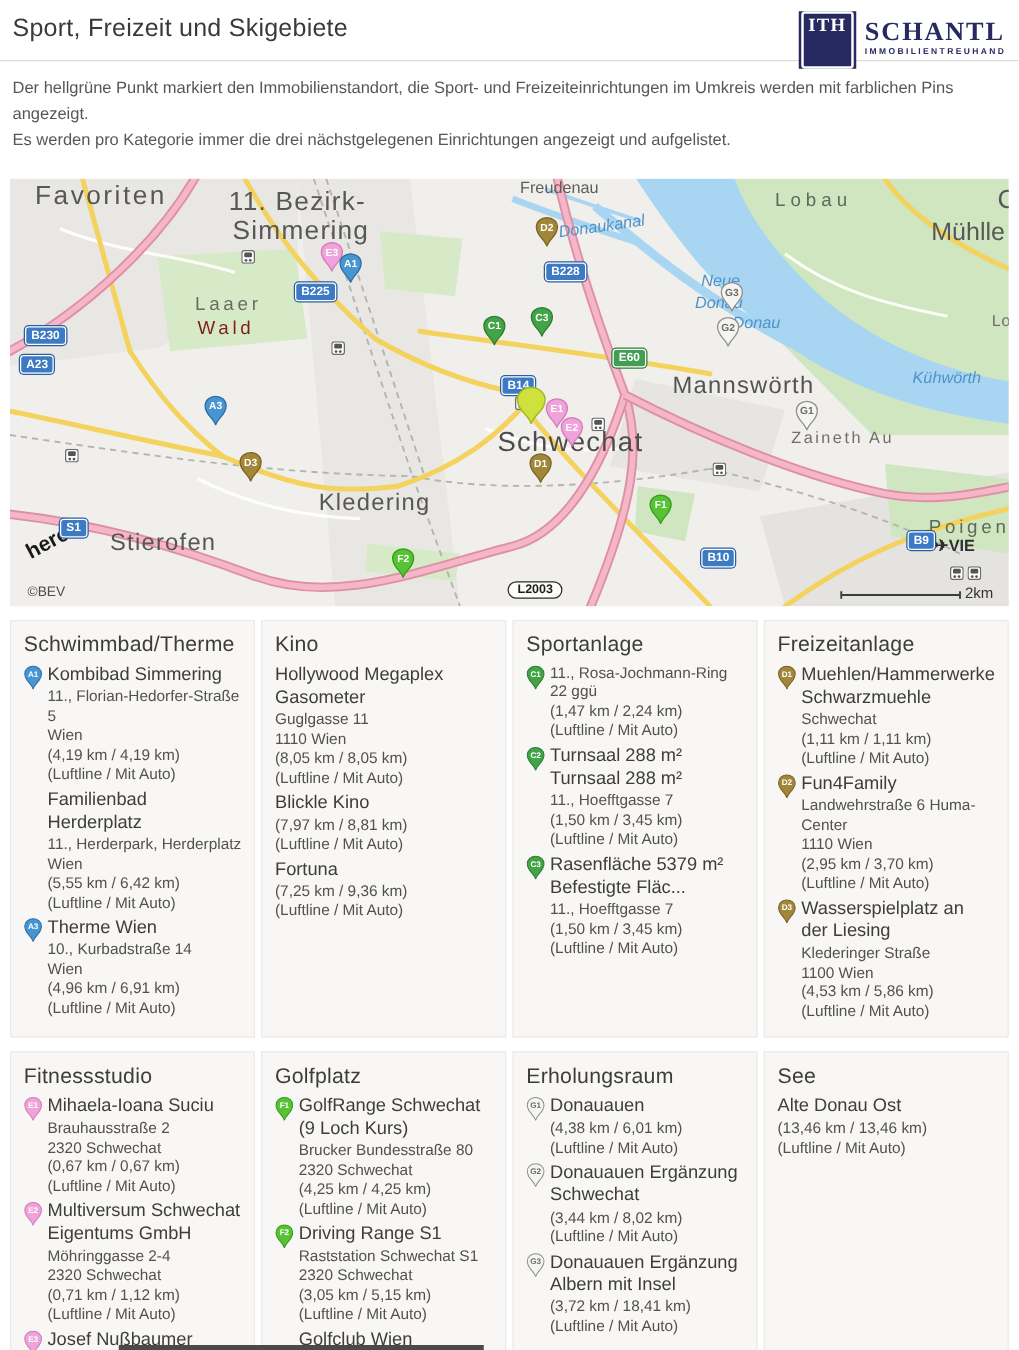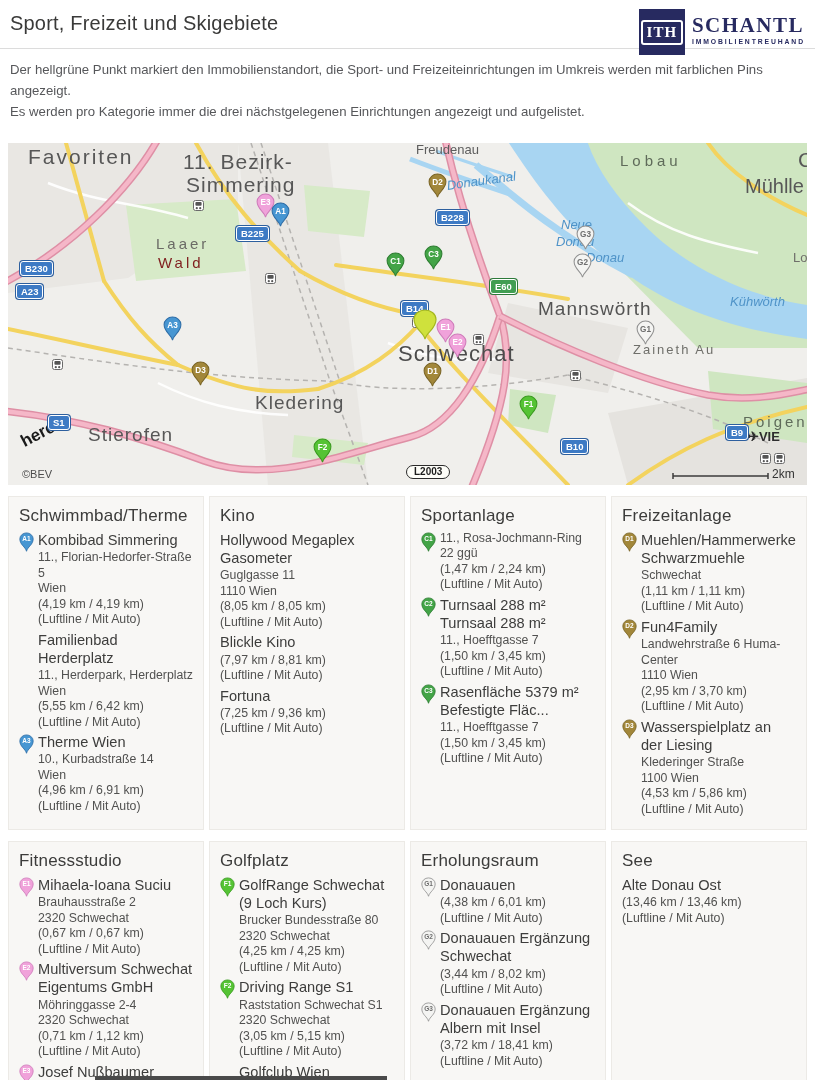--- a/index.html
+++ b/index.html
@@ -1,21 +1,21 @@
 <!DOCTYPE html>
 <html><head>
 <meta charset="utf-8">
 <style>
   html,body{margin:0;padding:0;background:#fff;}
   body{width:815px;height:1080px;position:relative;font-family:"Liberation Sans",sans-serif;color:#3c3c3b;overflow:hidden;}
   
   .header{display:flex;justify-content:space-between;align-items:flex-start;padding:8px 10px 0 10px;border-bottom:1px solid #dcdcdc;height:40px;}
   .page-title{font-size:20px;font-weight:500;color:#3a3a39;letter-spacing:.2px;margin-top:4px;}
   .logo{display:flex;align-items:flex-start;gap:7px;margin-top:1px;position:relative;z-index:2;}
-  .logo-mark{width:46px;height:46px;background:#272a60;display:flex;align-items:center;justify-content:center;}
+  .logo-mark{width:46px;height:46px;background:#272a60;display:flex;justify-content:center;}
   .logo-mark span{color:#fff;font-family:"Liberation Serif",serif;font-weight:bold;font-size:15px;border:2px solid #fff;border-radius:3px;padding:2px 4px;letter-spacing:1px;}
   .logo-text{padding-top:6px;}
   .logo-name{font-family:"Liberation Serif",serif;font-weight:bold;font-size:21px;color:#272a60;letter-spacing:1.5px;line-height:1;}
   .logo-sub{font-size:6.8px;font-weight:bold;color:#272a60;letter-spacing:1.9px;margin-top:2px;}
   
   .intro{padding:10px 10px 0 10px;font-size:13.2px;line-height:1.6;color:#56575a;}
   
   .map{position:absolute;left:8px;top:143px;width:799px;height:342px;overflow:hidden;background:#f0efec;}
   .map svg.terrain{position:absolute;left:0;top:0;}
   .mlabel{position:absolute;white-space:nowrap;color:#575757;line-height:1;transform-origin:left top;}
@@ -139,21 +139,21 @@
       <div class="mlabel it" style="left: 438px; top: 36px; font-size: 13px; color: rgb(79, 147, 200); transform: rotate(-8deg);">Donaukanal</div>
       <div class="mlabel" style="left: 612px; top: 10px; font-size: 15px; color: rgb(95, 107, 90); letter-spacing: 4px;">Lobau</div>
       <div class="mlabel" style="left: 737px; top: 33px; font-size: 20px;">Mühlle</div>
       <div class="mlabel" style="left: 790px; top: 6px; font-size: 21px;">C</div>
       <div class="mlabel it" style="left: 553px; top: 75px; font-size: 13px; color: rgb(79, 147, 200);">Neue</div>
       <div class="mlabel it" style="left: 548px; top: 92px; font-size: 13px; color: rgb(79, 147, 200);">Donau</div>
       <div class="mlabel it" style="left: 578px; top: 108px; font-size: 13px; color: rgb(79, 147, 200);">Donau</div>
       <div class="mlabel" style="left: 530px; top: 156px; font-size: 19px; color: rgb(83, 83, 83); letter-spacing: 1px;">Mannswörth</div>
       <div class="mlabel" style="left: 625px; top: 200px; font-size: 13px; color: rgb(111, 111, 106); letter-spacing: 2px;">Zaineth Au</div>
       <div class="mlabel it" style="left: 722px; top: 152px; font-size: 13px; color: rgb(79, 147, 200);">Kühwörth</div>
-      <div class="mlabel" style="left: 785px; top: 108px; font-size: 13px; color: rgb(111, 111, 106);">Lo</div>
+      <div class="mlabel" style="left: 785px; top: 108px; font-size: 13px; color: rgb(111, 111, 106); font-family: Liberation Mono, monospace;">Lo</div>
       <div class="mlabel" style="left: 247px; top: 250px; font-size: 19px; letter-spacing: 1px;">Kledering</div>
       <div class="mlabel" style="left: 80px; top: 282px; font-size: 19px; letter-spacing: 1px;">Stierofen</div>
       <div class="mlabel" style="left: 735px; top: 243px; font-size: 15px; color: rgb(95, 107, 90); letter-spacing: 3px; margin-top: 28px;">Poigen</div>
       <div class="mlabel" style="left: 390px; top: 200px; font-size: 22px; color: rgb(76, 76, 76); letter-spacing: 1px;">Schwechat</div>
       <div class="mlabel" style="left: 10px; top: 292px; font-size: 17px; color: rgb(26, 26, 26); transform: rotate(-28deg); font-weight: bold;">here</div>
       <div class="mlabel" style="left: 14px; top: 326px; font-size: 11px; color: rgb(76, 76, 76); text-align: center;">©BEV</div>
       <div class="mlabel" style="left: 764px; top: 325px; font-size: 12px; color: rgb(51, 51, 51);">2km</div>
       <div class="mbadge" style="left: 12px; top: 118px;">B230</div>
       <div class="mbadge" style="left: 8px; top: 141px;">A23</div>
       <div class="mbadge" style="left: 228px; top: 83px;">B225</div>

